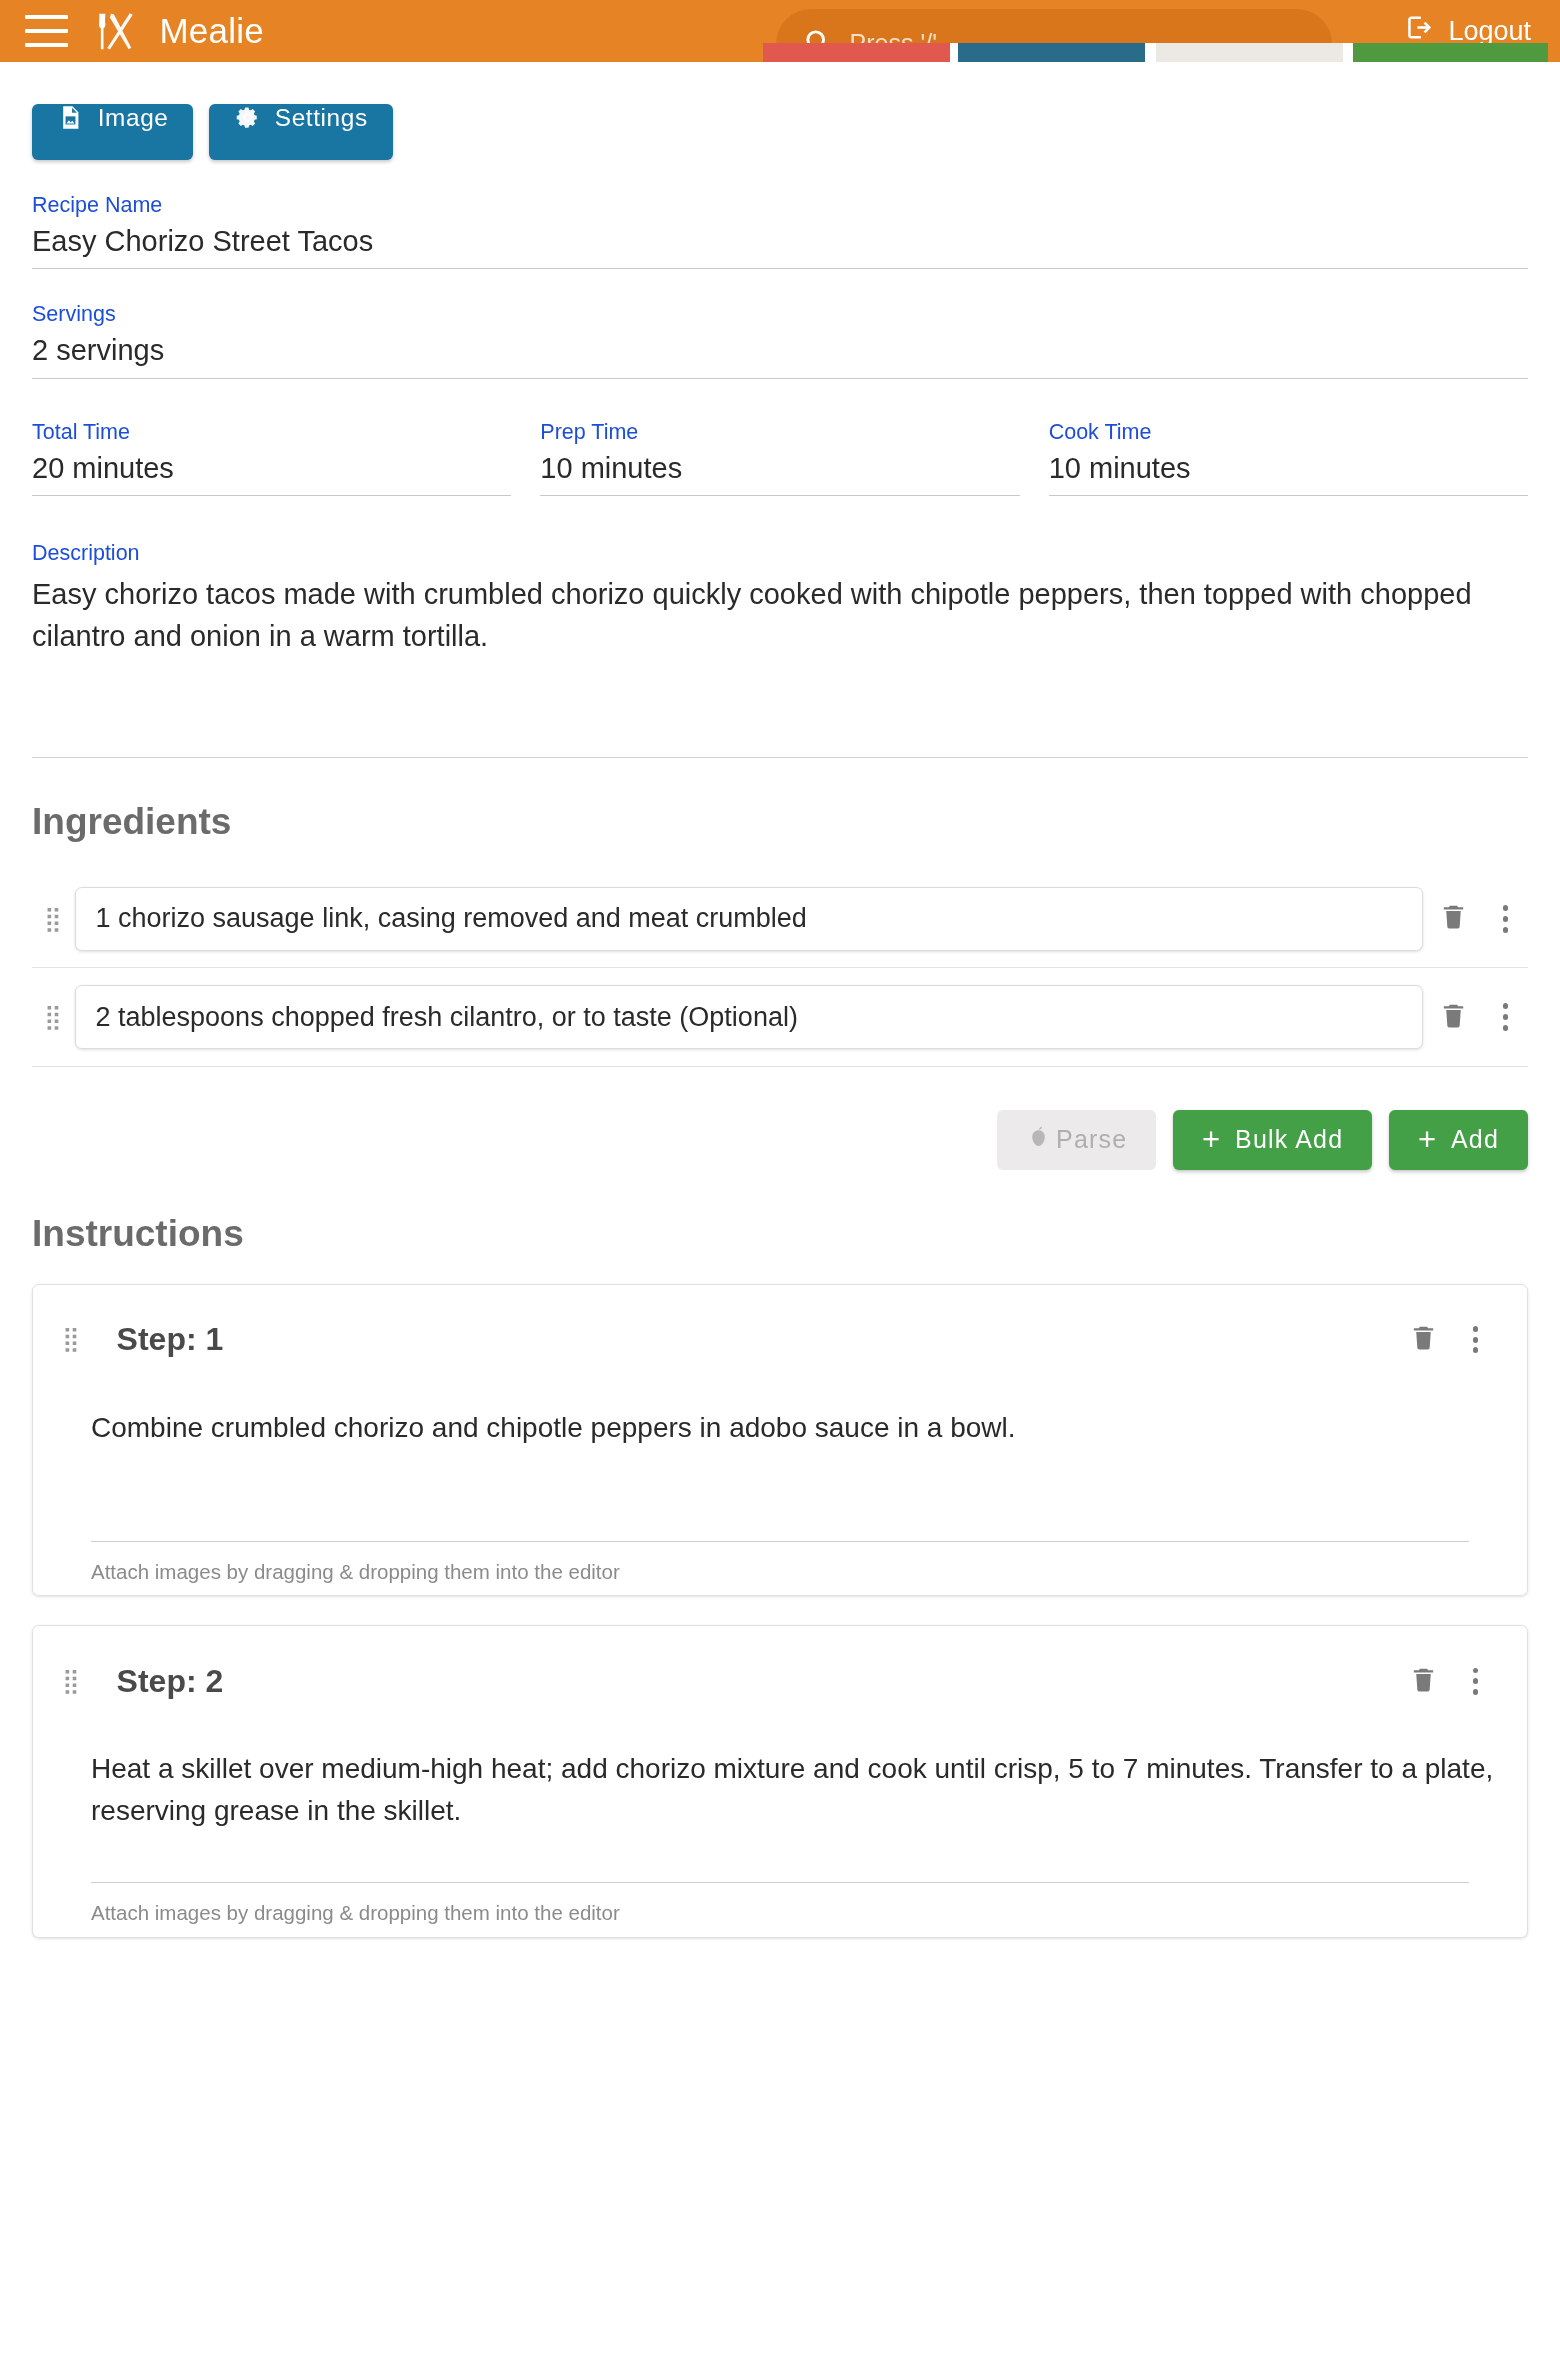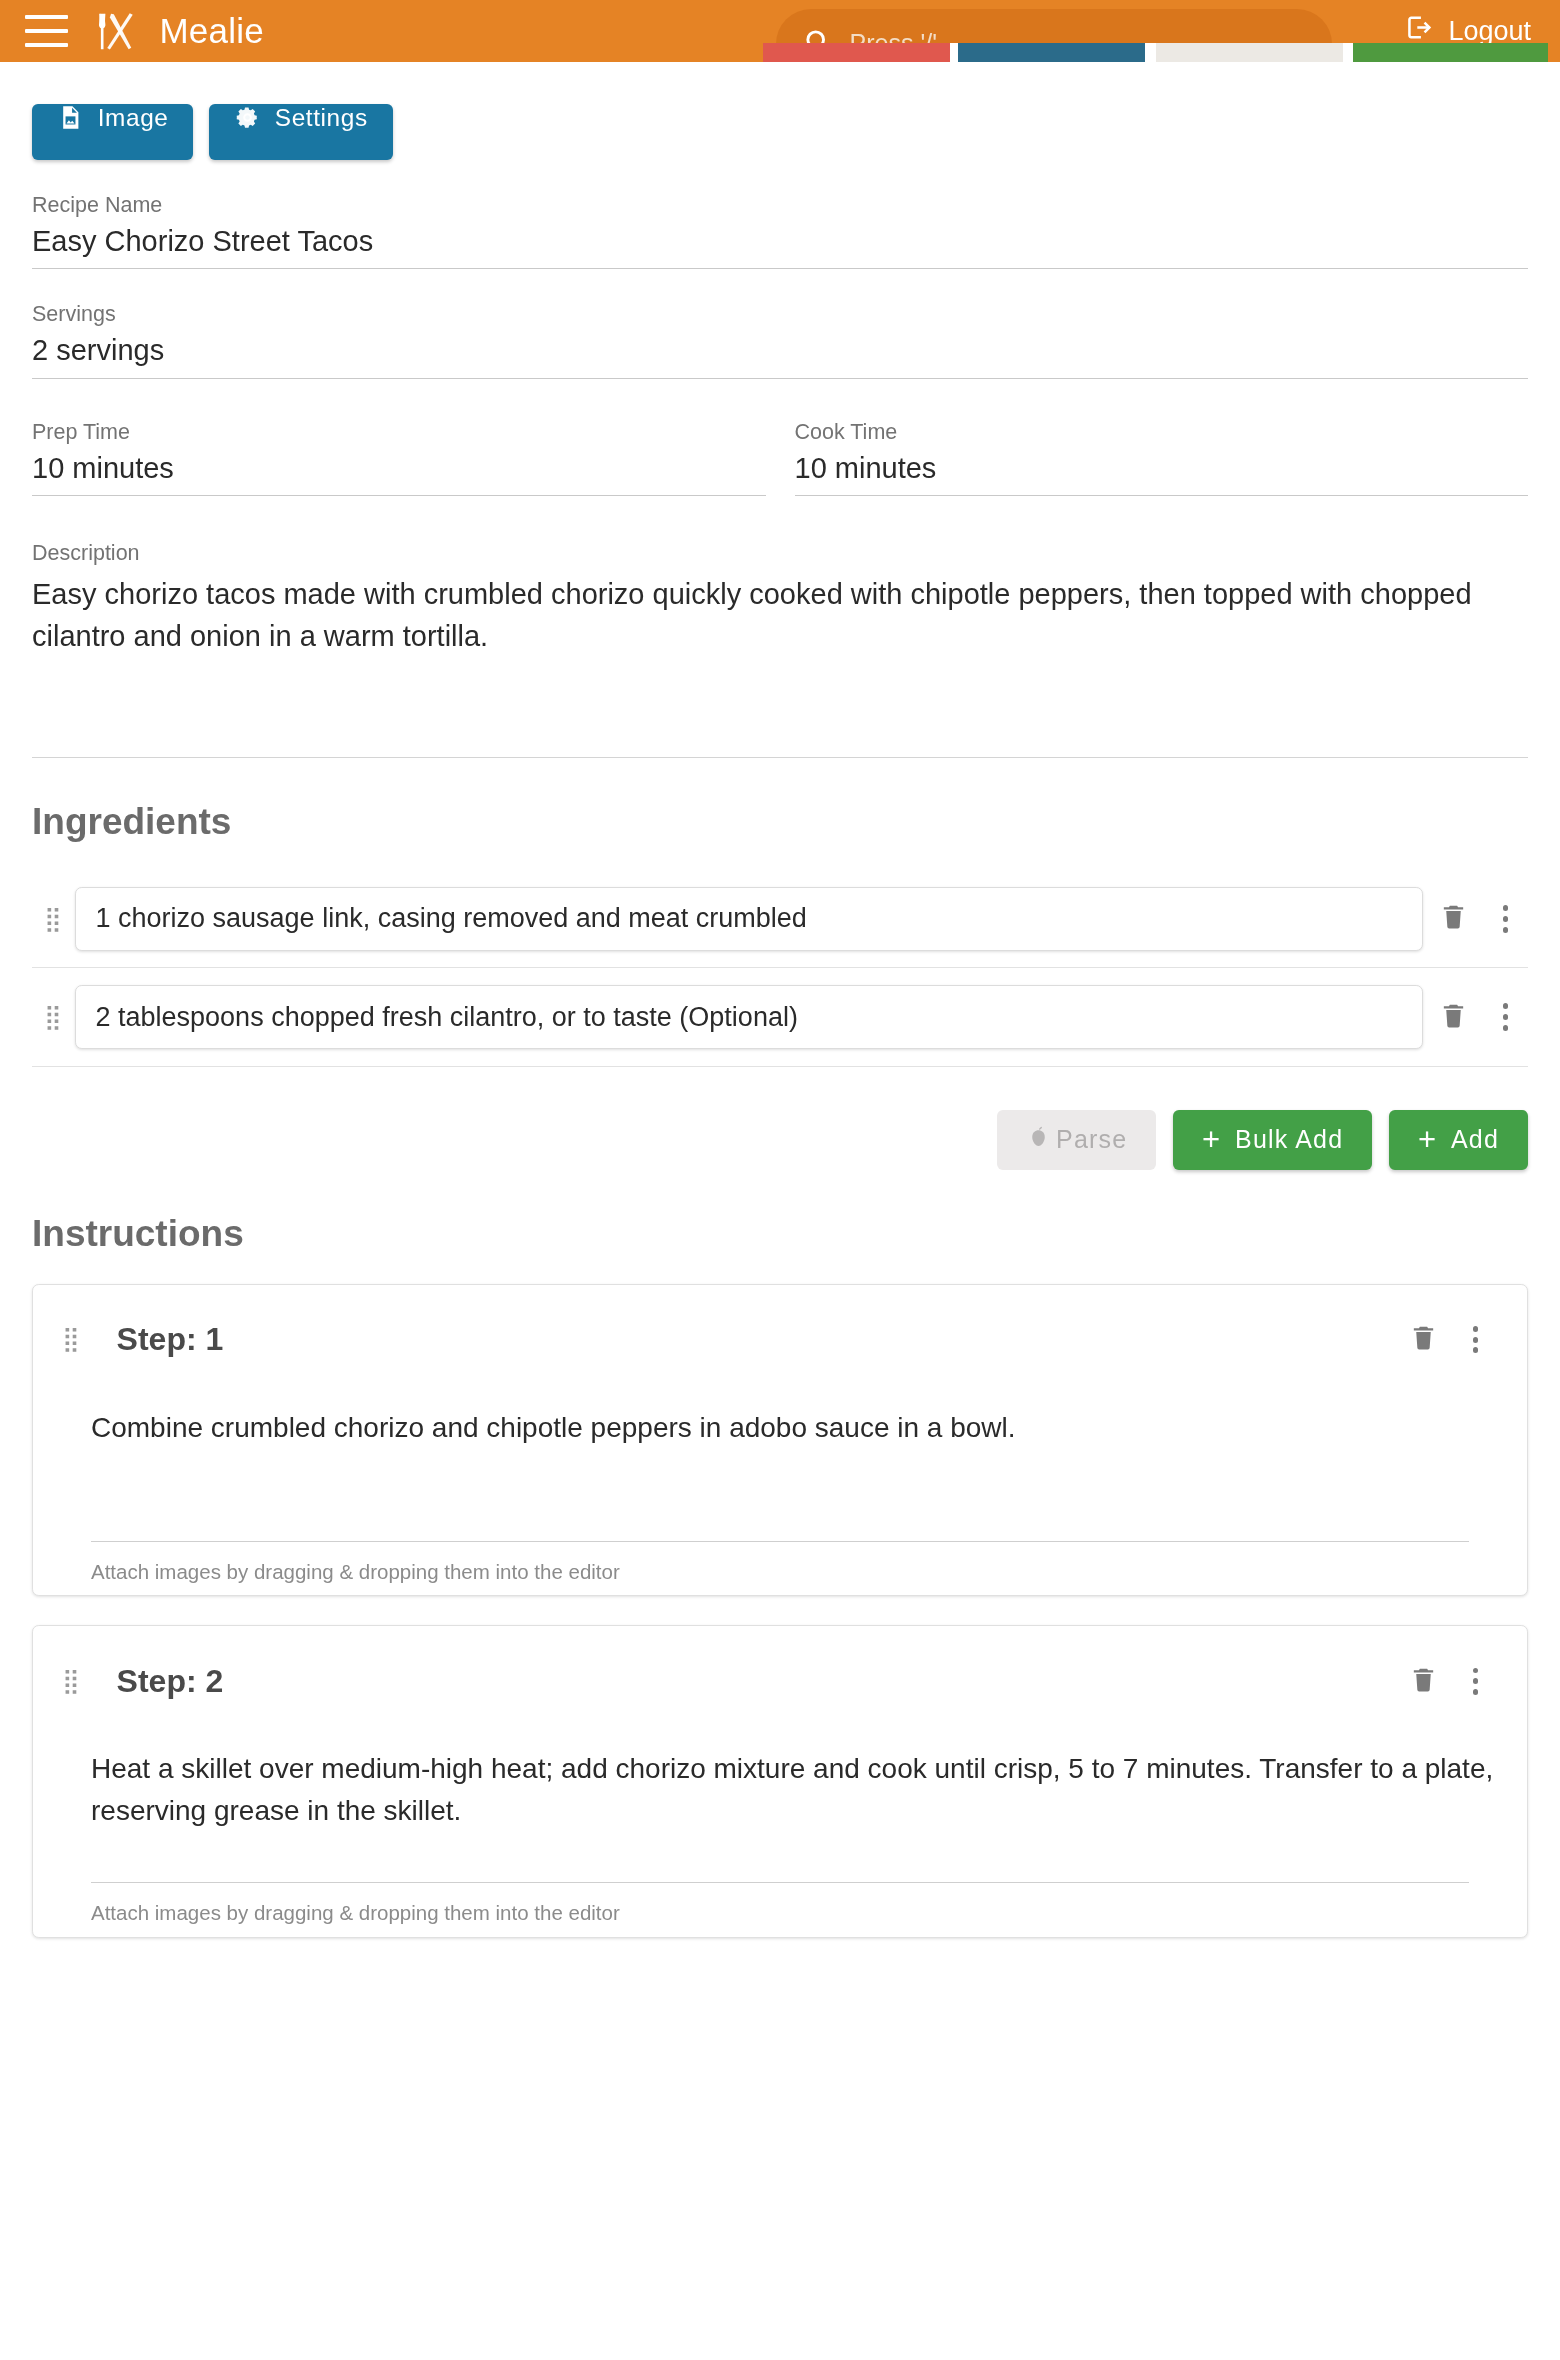--- a/index.html
+++ b/index.html
@@ -96,21 +96,21 @@
     letter-spacing: 0.6px;
     cursor: pointer;
     box-shadow: 0 2px 3.9px rgba(0,0,0,.22);
     font-family: "Liberation Sans", sans-serif;
   }
   .btn svg { flex: 0 0 auto; }
 
   .field { margin-top: 33px; }
   .field-label {
     font-size: 21.5px;
-    color: #737373;
+    color: #1d4ed8;
     margin-bottom: 6.8px;
   }
   .field-value {
     font-size: 29px;
     color: #2a2a2a;
     padding-bottom: 10.7px;
     border-bottom: 1px solid #c9c9c9;
   }
 
   .row3 { display: flex; gap: 29px; margin-top: 41px; }
@@ -326,20 +326,24 @@
     <div class="field-value">Easy Chorizo Street Tacos</div>
   </div>
 
   <div class="field">
     <div class="field-label">Servings</div>
     <div class="field-value">2 servings</div>
   </div>
 
   <div class="row3">
     <div class="field">
+      <div class="field-label">Total Time</div>
+      <div class="field-value">20 minutes</div>
+    </div>
+    <div class="field">
       <div class="field-label">Prep Time</div>
       <div class="field-value">10 minutes</div>
     </div>
     <div class="field">
       <div class="field-label">Cook Time</div>
       <div class="field-value">10 minutes</div>
     </div>
   </div>
 
   <div class="desc-wrap">

